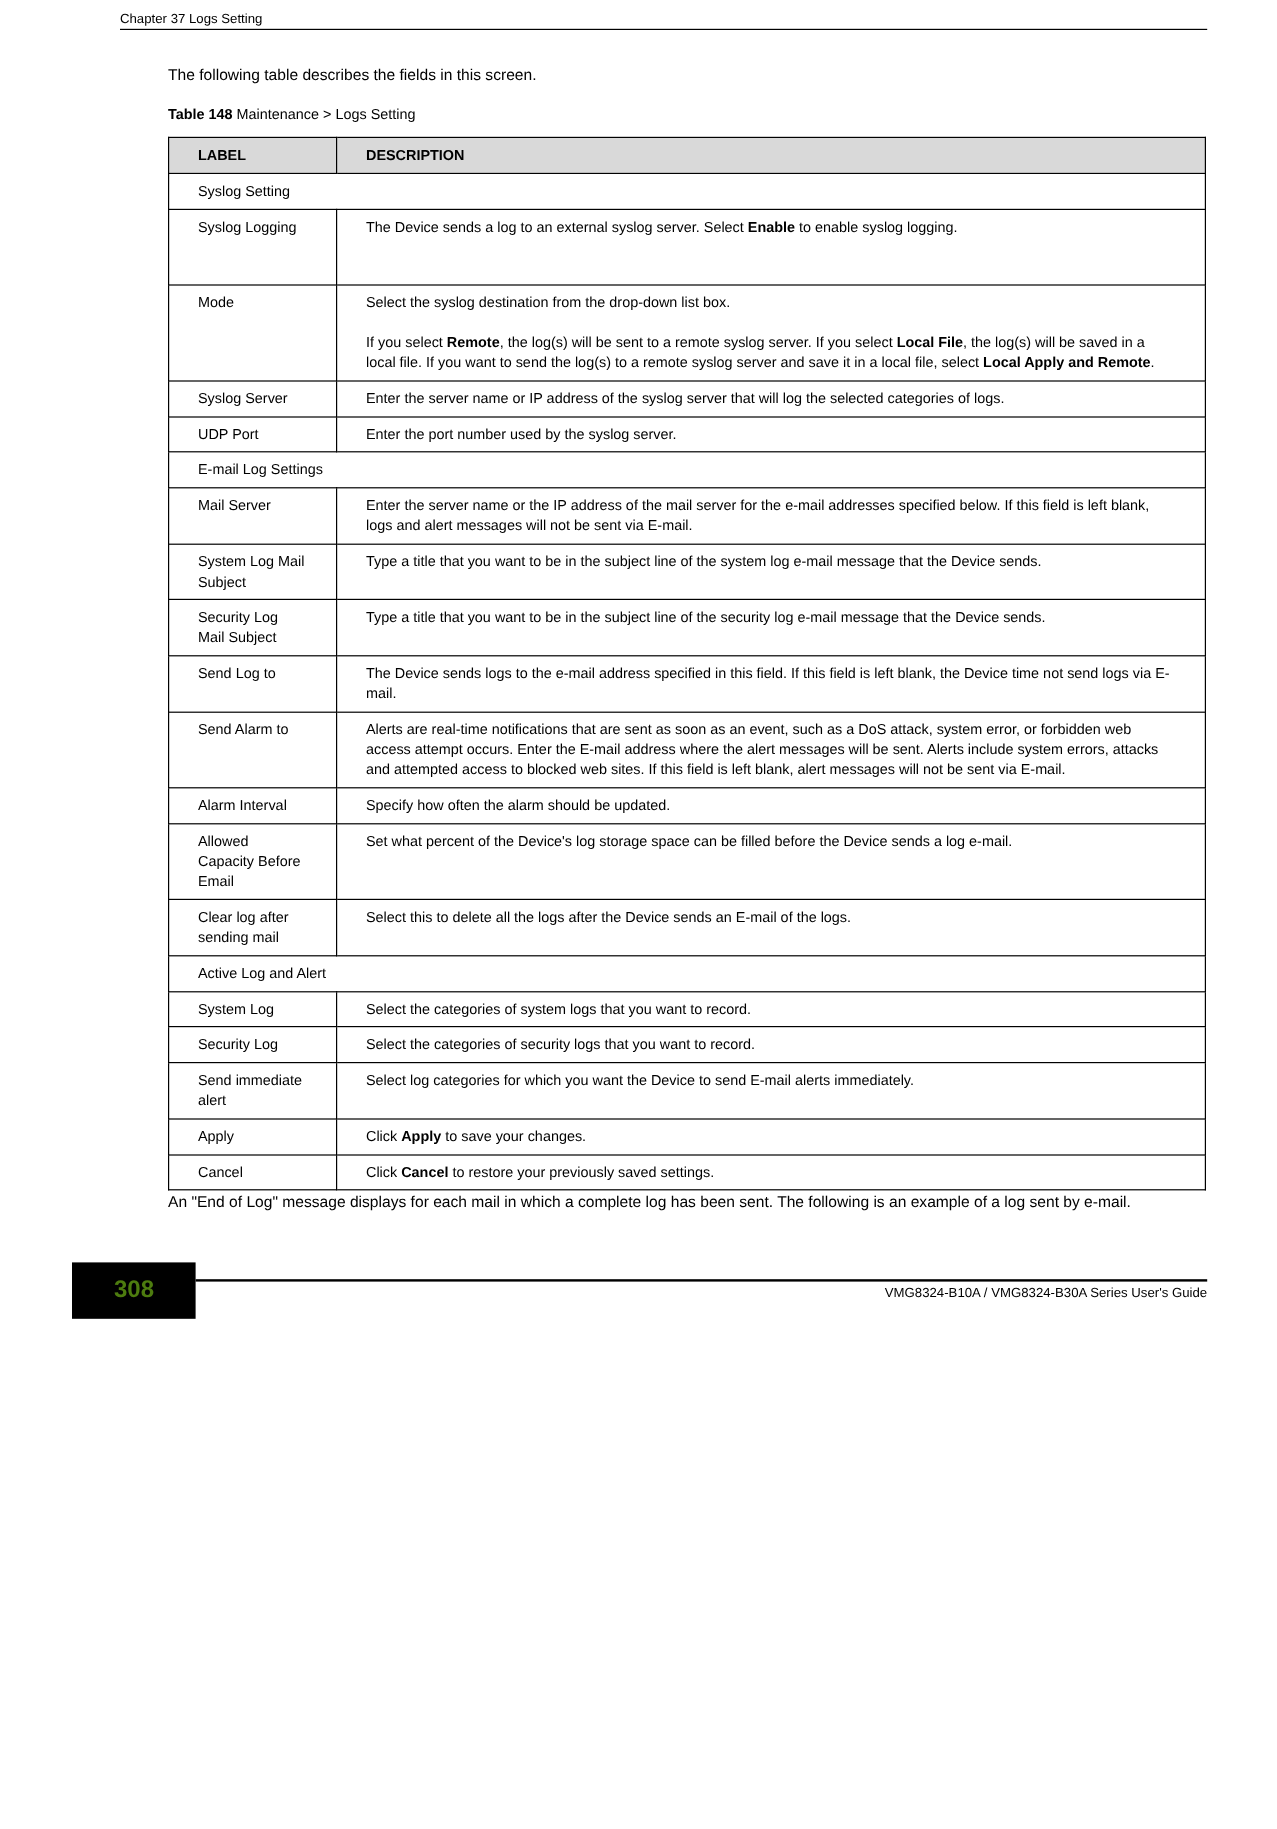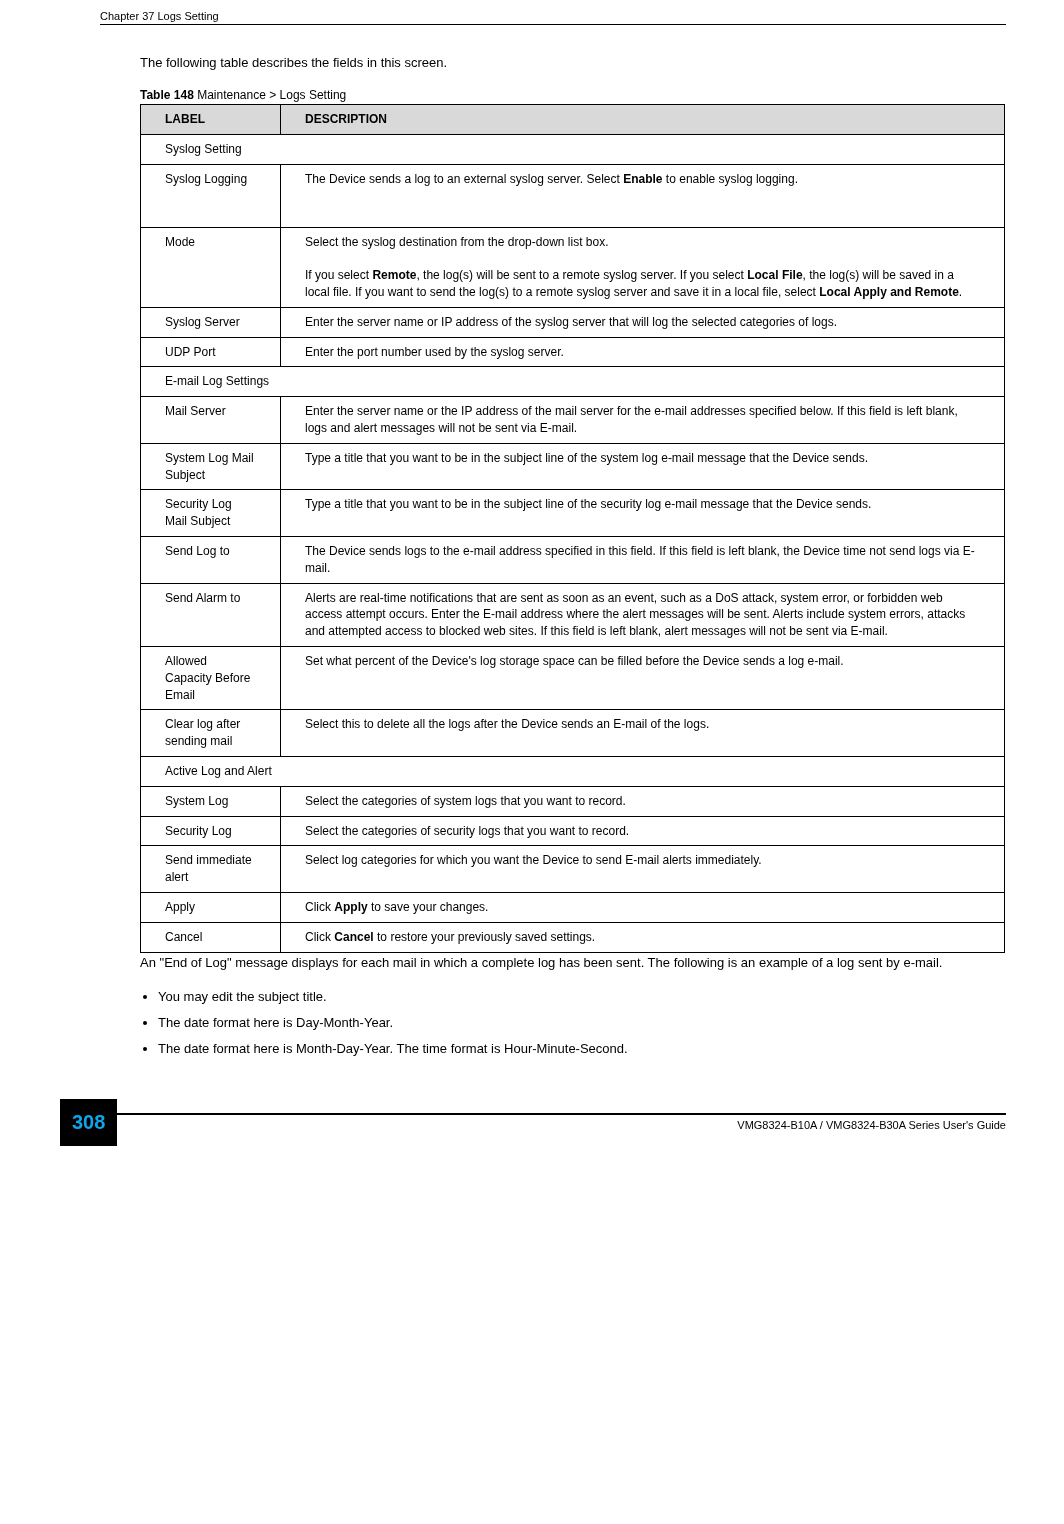--- a/index.html
+++ b/index.html
@@ -23,21 +23,21 @@
     border-top: 1.5px solid #000;
     margin: 2px 0 30px 0;
   }
   .intro {
     margin: 0 0 18px 40px;
     font-size: 13px;
   }
   .table-caption {
     margin-left: 40px;
     font-size: 12px;
-    margin-bottom: 2px;
+    margin-bottom: 12px;
   }
   .table-caption b {
     font-weight: bold;
   }
   table.fields {
     border-collapse: collapse;
     margin-left: 40px;
     width: 865px;
     font-size: 12px;
   }
@@ -78,24 +78,24 @@
     margin-bottom: 8px;
     line-height: 1.4;
   }
   .footer {
     margin-top: 40px;
     display: flex;
     align-items: center;
   }
   .page-number-box {
     background: #000;
-    color: #0ea5e9;
+    color: #4d7c0f;
     font-size: 20px;
     font-weight: bold;
-    padding: 12px 12px;
+    padding: 12px 35px;
     margin-left: -40px;
   }
   .footer-hr {
     flex: 1;
     border-top: 2px solid #000;
     margin-left: 0;
   }
   .footer-text {
     font-size: 11px;
     text-align: right;
@@ -167,20 +167,24 @@
         </tr>
         <tr>
           <td>Send Log to</td>
           <td>The Device sends logs to the e-mail address specified in this field. If this field is left blank, the Device time not send logs via E-mail.</td>
         </tr>
         <tr>
           <td>Send Alarm to</td>
           <td>Alerts are real-time notifications that are sent as soon as an event, such as a DoS attack, system error, or forbidden web access attempt occurs. Enter the E-mail address where the alert messages will be sent. Alerts include system errors, attacks and attempted access to blocked web sites. If this field is left blank, alert messages will not be sent via E-mail.</td>
         </tr>
         <tr>
+          <td>Alarm Interval</td>
+          <td>Specify how often the alarm should be updated.</td>
+        </tr>
+        <tr>
           <td>Allowed Capacity Before Email</td>
           <td>Set what percent of the Device's log storage space can be filled before the Device sends a log e-mail.</td>
         </tr>
         <tr>
           <td>Clear log after sending mail</td>
           <td>Select this to delete all the logs after the Device sends an E-mail of the logs.</td>
         </tr>
         <tr class="section-row">
           <td colspan="2">Active Log and Alert</td>
         </tr>
@@ -203,25 +207,20 @@
         <tr>
           <td>Cancel</td>
           <td>Click <b>Cancel</b> to restore your previously saved settings.</td>
         </tr>
       </tbody>
   </table>
 
 
   <p class="body-text">An "End of Log" message displays for each mail in which a complete log has been sent. The following is an example of a log sent by e-mail.</p>
 
-  <ul class="bullets" id="bullet-list">
-      <li>You may edit the subject title.</li>
-      <li>The date format here is Day-Month-Year.</li>
-      <li>The date format here is Month-Day-Year. The time format is Hour-Minute-Second.</li>
-    </ul>
 
   <div class="footer">
     <div class="page-number-box">308</div>
     <div class="footer-block">
       <div class="footer-hr"></div>
       <div class="footer-text">VMG8324-B10A / VMG8324-B30A Series User's Guide</div>
     </div>
   </div>
 </div>
 

